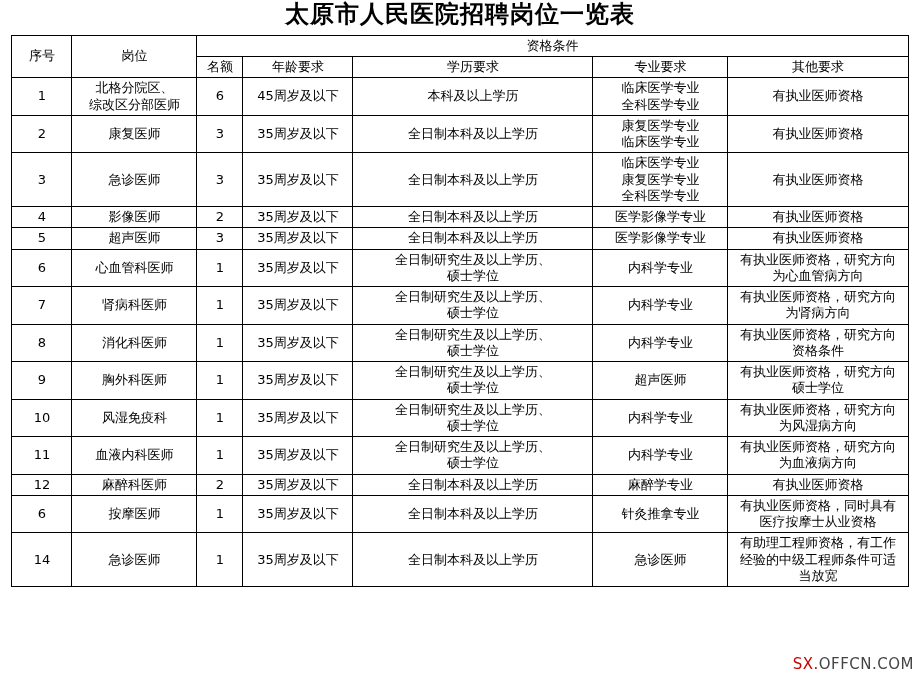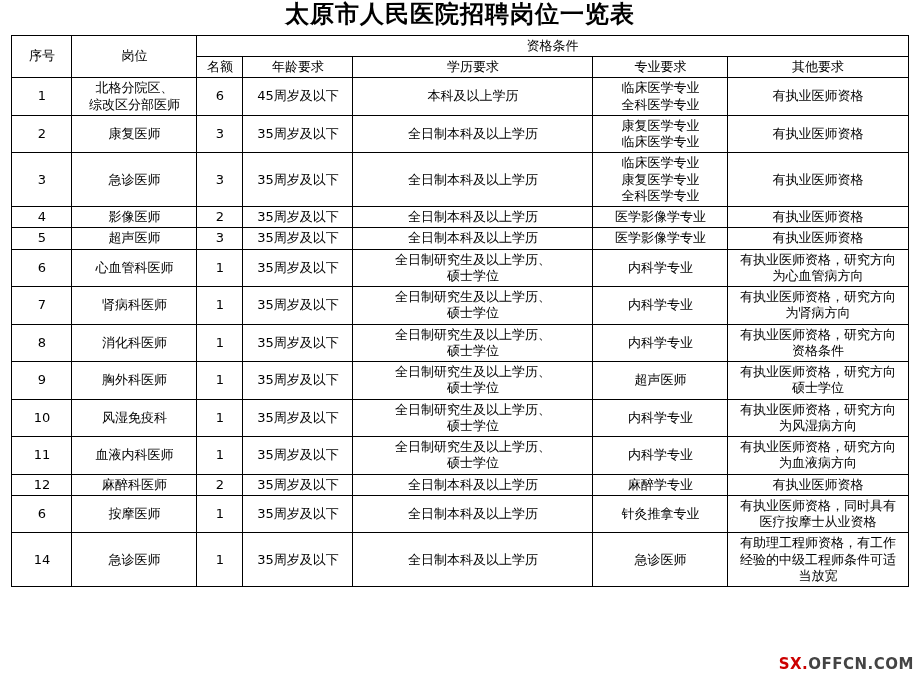--- a/index.html
+++ b/index.html
@@ -77,21 +77,21 @@
   }
   .cellline {
     display: block;
   }
   .watermark {
     position: absolute;
     right: 6px;
     bottom: 2px;
     font-family: "DejaVu Sans", "Liberation Sans", sans-serif;
     font-size: 15px;
-    font-weight: bold;
+    font-weight: normal;
     letter-spacing: 0.5px;
   }
   .wm-red { color: #cc0000; }
   .wm-dark { color: #444444; }
 </style>
 </head>
 <body>
 
 <div class="page">
 

